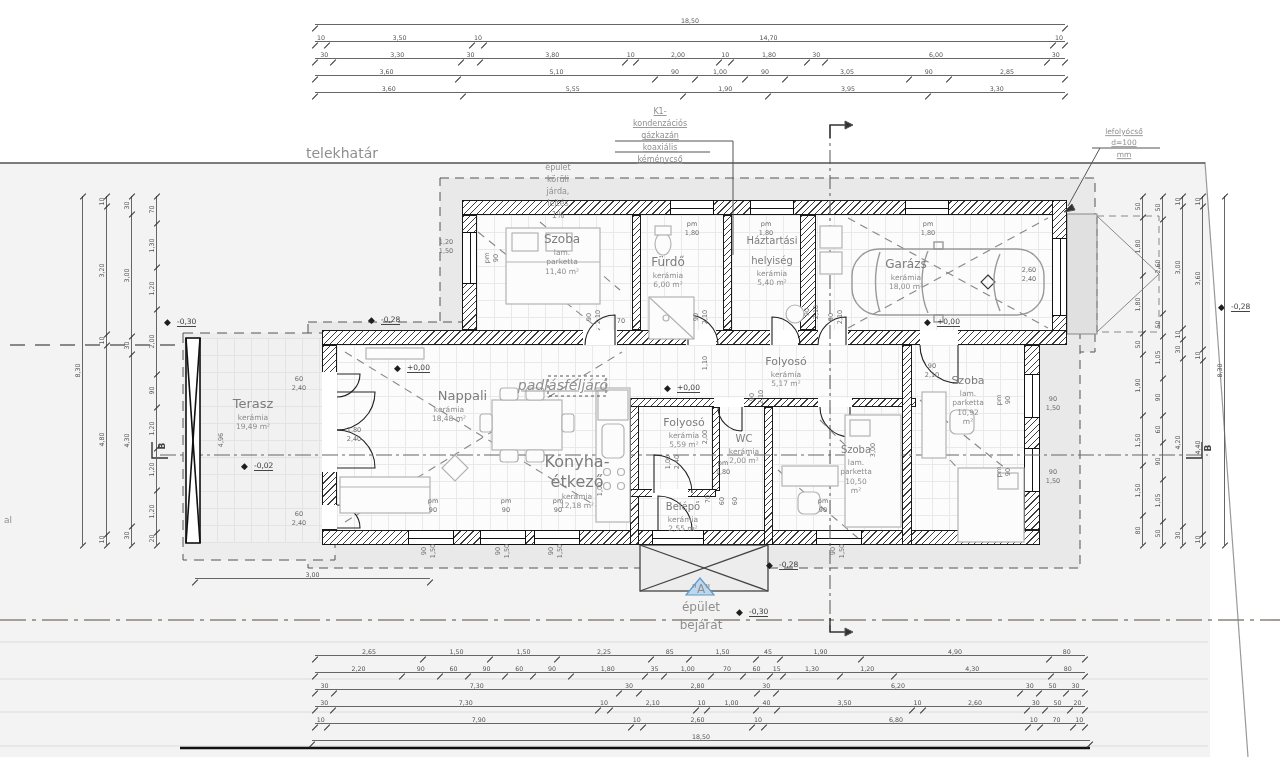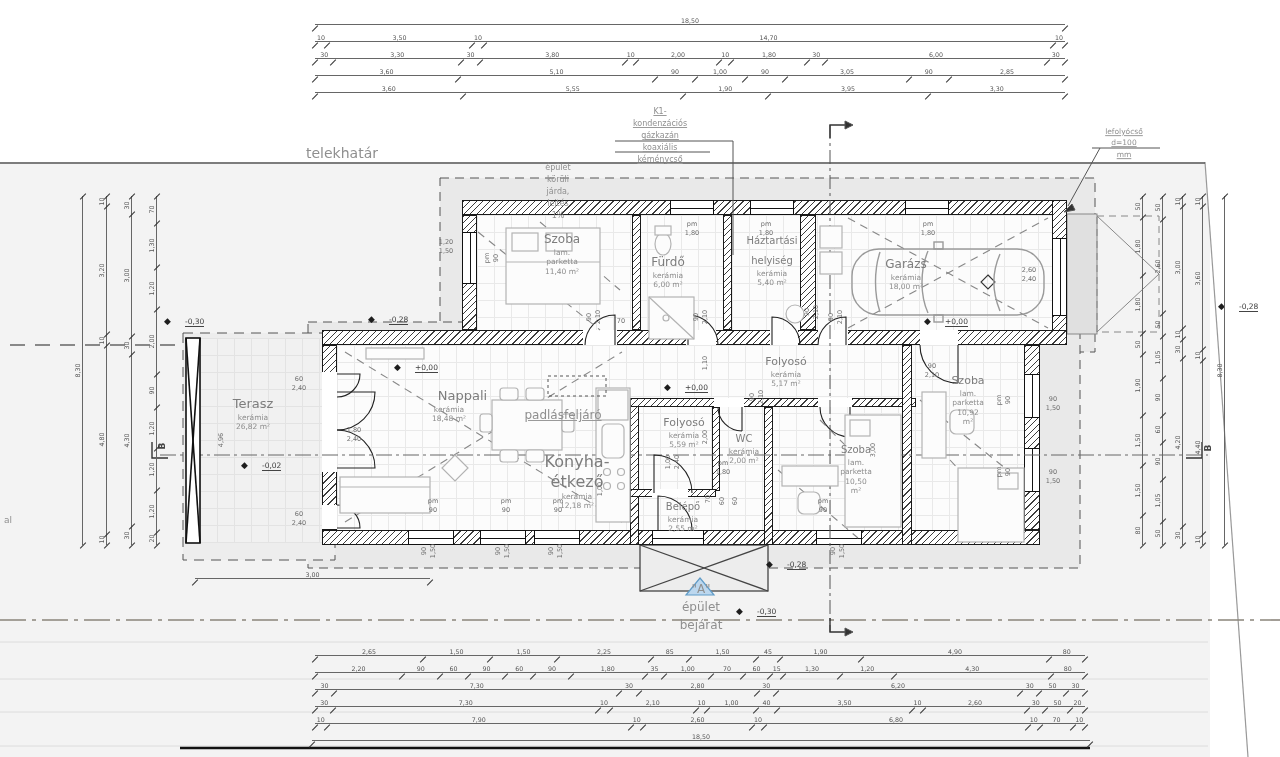--- a/index.html
+++ b/index.html
@@ -24,21 +24,21 @@
   .room{position:absolute;transform:translate(-50%,-50%);text-align:center;color:#7d7d7d;
         line-height:1.25;white-space:pre-line}
   .room .fl,.room .ar{display:block;font-size:7.5px;color:#8d8d8d}
   .ann{position:absolute;color:#8f8f8f;transform:translate(-50%,-50%);white-space:pre-line;
        text-align:center;line-height:1.5}
   .ann.u{text-decoration:underline;text-decoration-color:#9a9a9a}
   .tag{position:absolute;color:#6d6d6d;font-size:6.5px;transform:translate(-50%,-50%);
        white-space:pre-line;text-align:center;line-height:1.4}
   .tag.r{transform:translate(-50%,-50%) rotate(-90deg)}
   .tag.sec{font-size:9px;color:#444;font-weight:bold}
-  .lvl{position:absolute;color:#3e3e3e;font-size:7.5px;display:flex;gap:14px;
+  .lvl{position:absolute;color:#3e3e3e;font-size:7.5px;display:flex;align-items:center;gap:6px;
        transform:translate(-4px,-50%);white-space:nowrap}
   .lvl .d{font-size:9px;color:#1d1d1d;line-height:1}
   .lvl .t{border-bottom:1px solid #444}
   .chain{position:absolute;display:flex;z-index:6}
   .chain.h{height:11px;background:linear-gradient(#666,#666) left bottom/100% 1px no-repeat}
   .chain.h .seg{position:relative;display:flex;align-items:flex-end;justify-content:center;
        font-size:6.3px;color:#555;padding-bottom:1.5px;white-space:nowrap;min-width:0;overflow:visible}
   .chain.h .seg:before,.chain.h:after{content:"";position:absolute;left:-4px;bottom:-3.5px;
        width:8px;height:1px;background:#333;transform:rotate(-45deg)}
   .chain.h:after{left:auto;right:-4px}
@@ -243,36 +243,36 @@
   <polygon points="686,595 714,595 700,578" fill="#bcd7ee" stroke="#5f9bc7" stroke-width="1.2"></polygon>
 </svg>
 
 <div id="rooms" class="txt">
       <div class="room" style="left: 562px; top: 252px;"><span style="font-size: 12px;">Szoba</span><span class="fl">lam. parketta</span><span class="ar">11,40 m²</span></div>
       <div class="room" style="left: 668px; top: 270px;"><span style="font-size: 12px;">Fürdő</span><span class="fl">kerámia</span><span class="ar">6,00 m²</span></div>
       <div class="room" style="left: 772px; top: 258px;"><span style="font-size: 10px;">Háztartási
 helyiség</span><span class="fl">kerámia</span><span class="ar">5,40 m²</span></div>
       <div class="room" style="left: 906px; top: 272px;"><span style="font-size: 12px;">Garázs</span><span class="fl">kerámia</span><span class="ar">18,00 m²</span></div>
       <div class="room" style="left: 786px; top: 369px;"><span style="font-size: 11px;">Folyosó</span><span class="fl">kerámia</span><span class="ar">5,17 m²</span></div>
-      <div class="room" style="left: 253px; top: 412px;"><span style="font-size: 13px;">Terasz</span><span class="fl">kerámia</span><span class="ar">26,82 m²</span></div>
+      <div class="room" style="left: 253px; top: 412px;"><span style="font-size: 13px;">Terasz</span><span class="fl">kerámia</span><span class="ar">19,49 m²</span></div>
       <div class="room" style="left: 449px; top: 404px;"><span style="font-size: 13px; margin-left: 27px;">Nappali</span><span class="fl">kerámia</span><span class="ar">18,48 m²</span></div>
       <div class="room" style="left: 684px; top: 430px;"><span style="font-size: 11px;">Folyosó</span><span class="fl">kerámia</span><span class="ar">5,59 m²</span></div>
       <div class="room" style="left: 744px; top: 446px;"><span style="font-size: 10px;">WC</span><span class="fl">kerámia</span><span class="ar">2,00 m²</span></div>
       <div class="room" style="left: 577px; top: 481px;"><span style="font-size: 16px;">Konyha-étkező</span><span class="fl">kerámia</span><span class="ar">12,18 m²</span></div>
       <div class="room" style="left: 683px; top: 514px;"><span style="font-size: 10px; text-align: center;">Belépő</span><span class="fl">kerámia</span><span class="ar">2,55 m²</span></div>
       <div class="room" style="left: 968px; top: 398px;"><span style="font-size: 11px;">Szoba</span><span class="fl">lam. parketta</span><span class="ar">10,92 m²</span></div>
       <div class="room" style="left: 856px; top: 467px;"><span style="font-size: 10px;">Szoba</span><span class="fl">lam. parketta</span><span class="ar">10,50 m²</span></div>
     </div>
 <div id="anns" class="txt">
       <div class="ann" style="left: 342px; top: 153px; font-size: 14px;">telekhatár</div>
       <div class="ann" style="left: 558px; top: 192px; font-size: 8px;">épület körüli járda, lejtés 1%</div>
       <div class="ann u" style="left: 660px; top: 136px; font-size: 8px;">K1-kondenzációs gázkazán
 koaxiális kéménycső</div>
       <div class="ann u" style="left: 1124px; top: 143px; font-size: 7.5px;">lefolyócső d=100 mm</div>
-      <div class="ann u" style="left: 563px; top: 415px; font-size: 12px;">padlásfeljáró</div>
+      <div class="ann u" style="left: 563px; top: 385px; font-size: 14px; font-style: italic;">padlásfeljáró</div>
       <div class="ann" style="left: 701px; top: 607px; font-size: 12px;">"A" épület bejárat</div>
       <div class="ann" style="left: 8px; top: 521px; font-size: 9px;">al</div>
     </div>
 <div id="lvls" class="txt">
       <div class="lvl" style="left: 398px; top: 368px;">
         <span class="d">◆</span>
         <span class="t">+0,00</span>
       </div>
       <div class="lvl" style="left: 668px; top: 388px;">
         <span class="d">◆</span>

